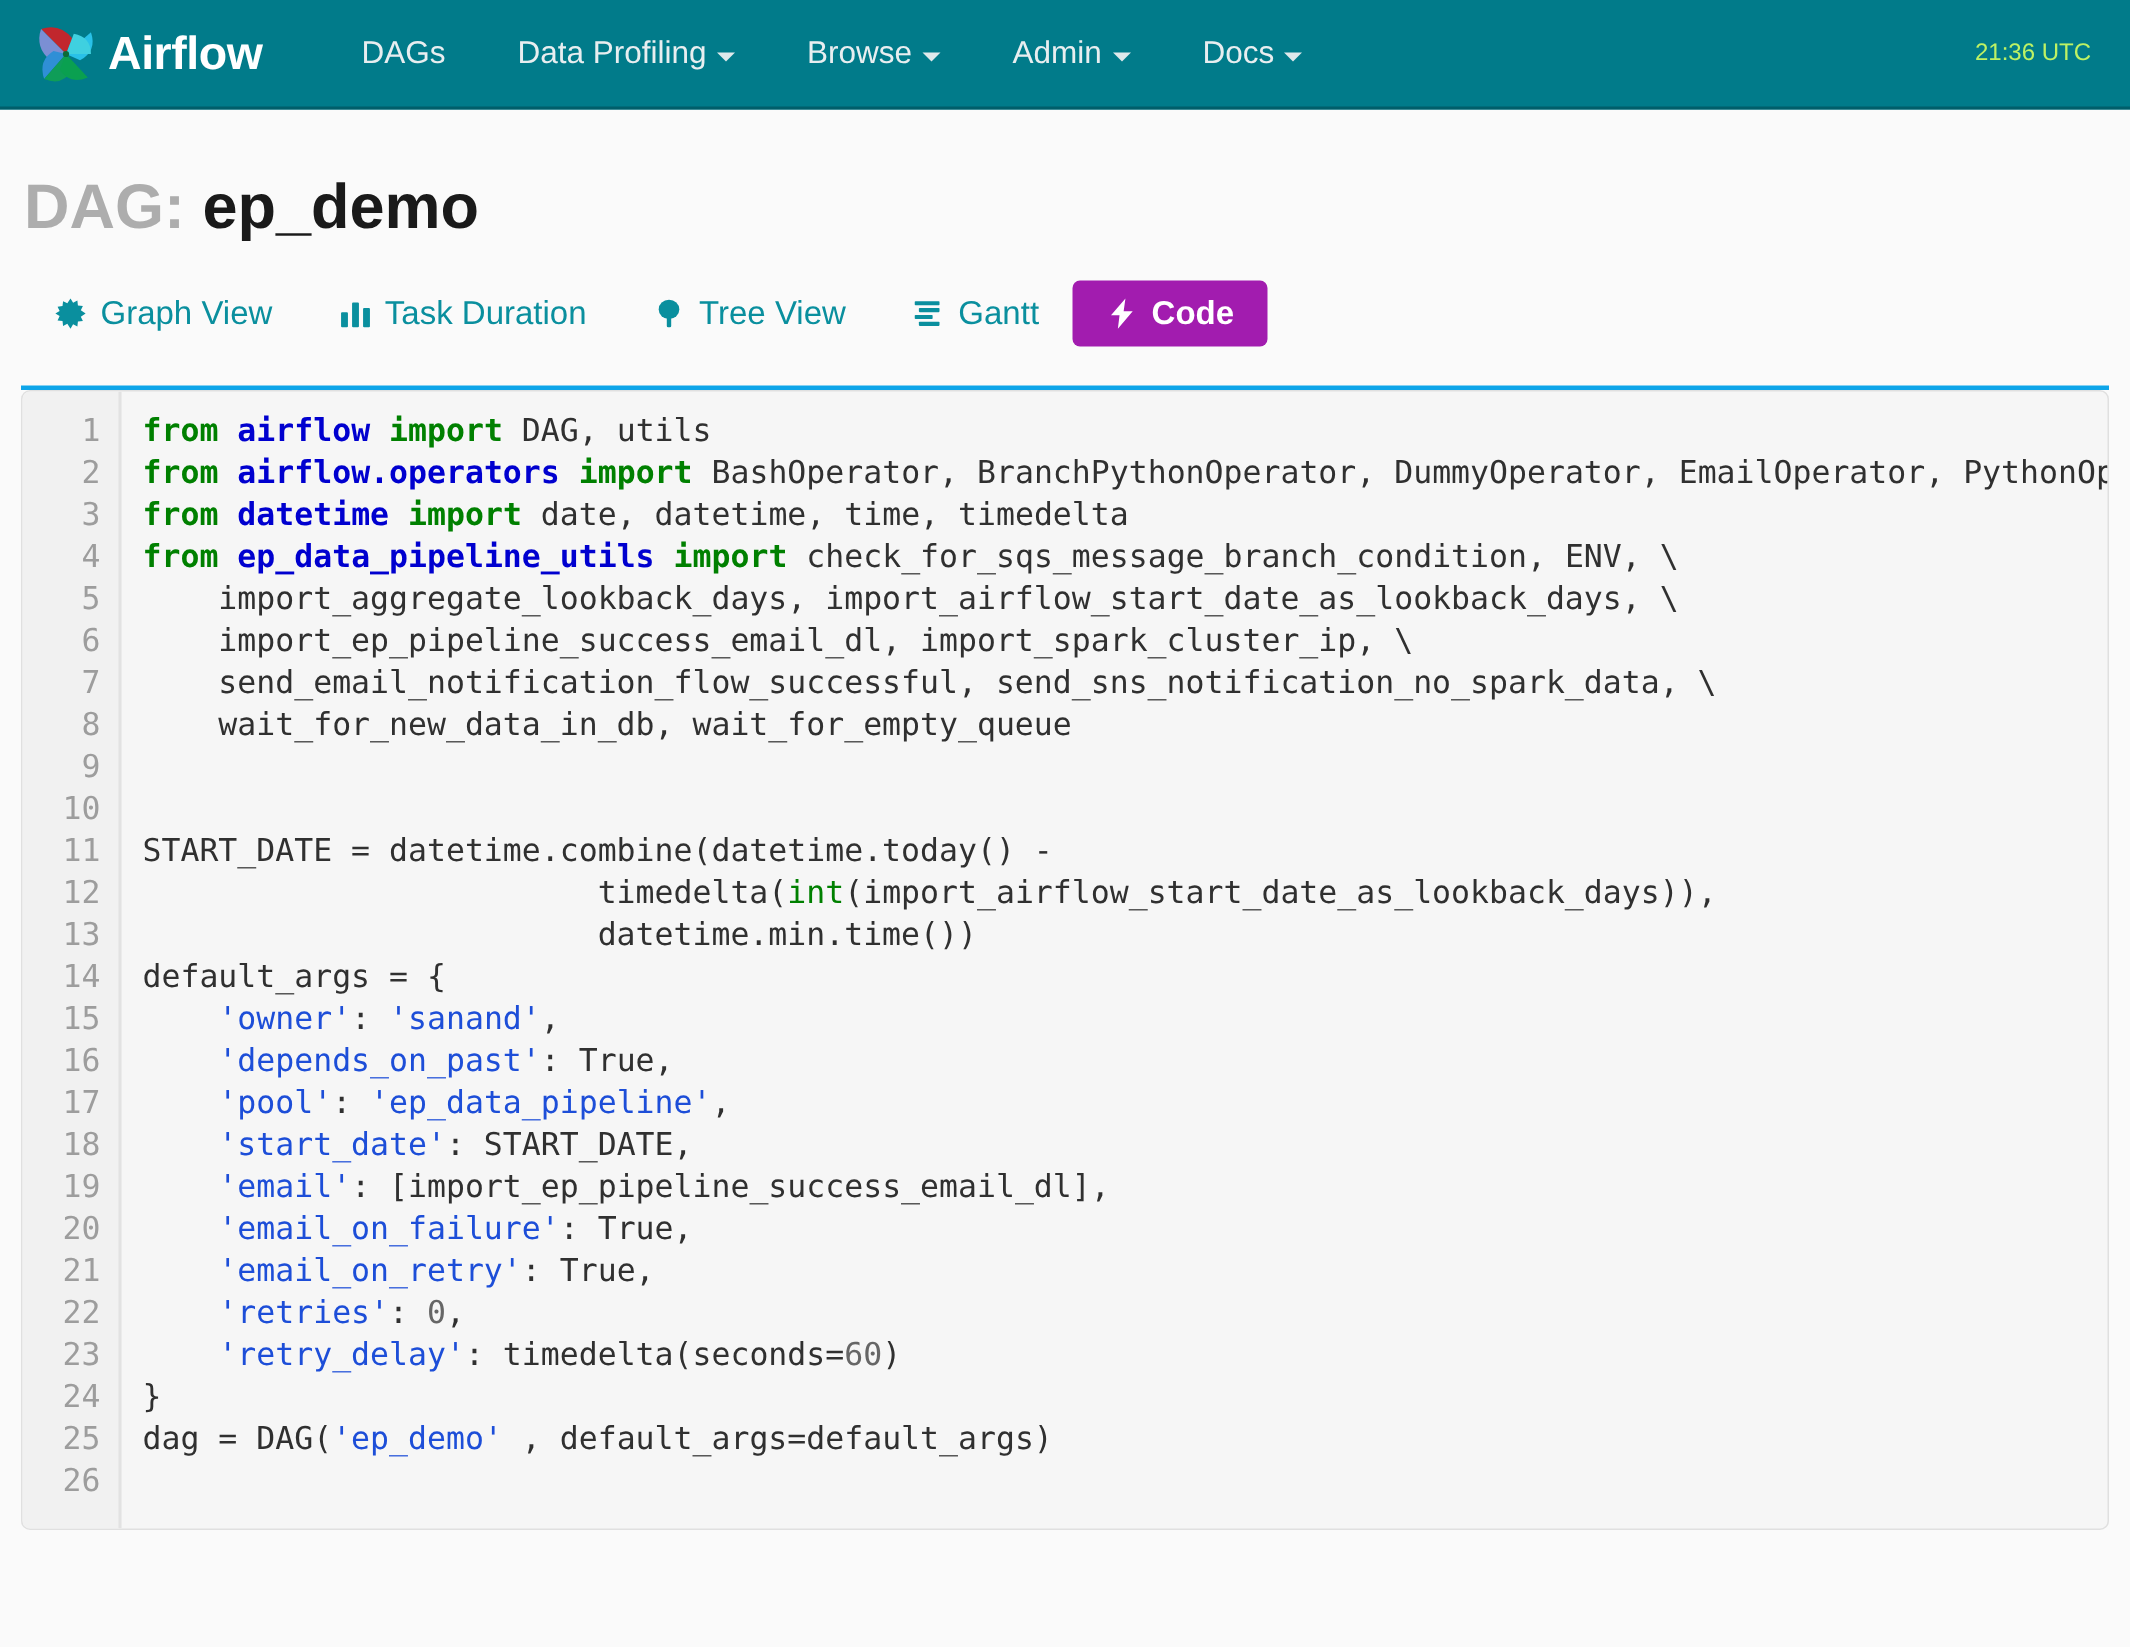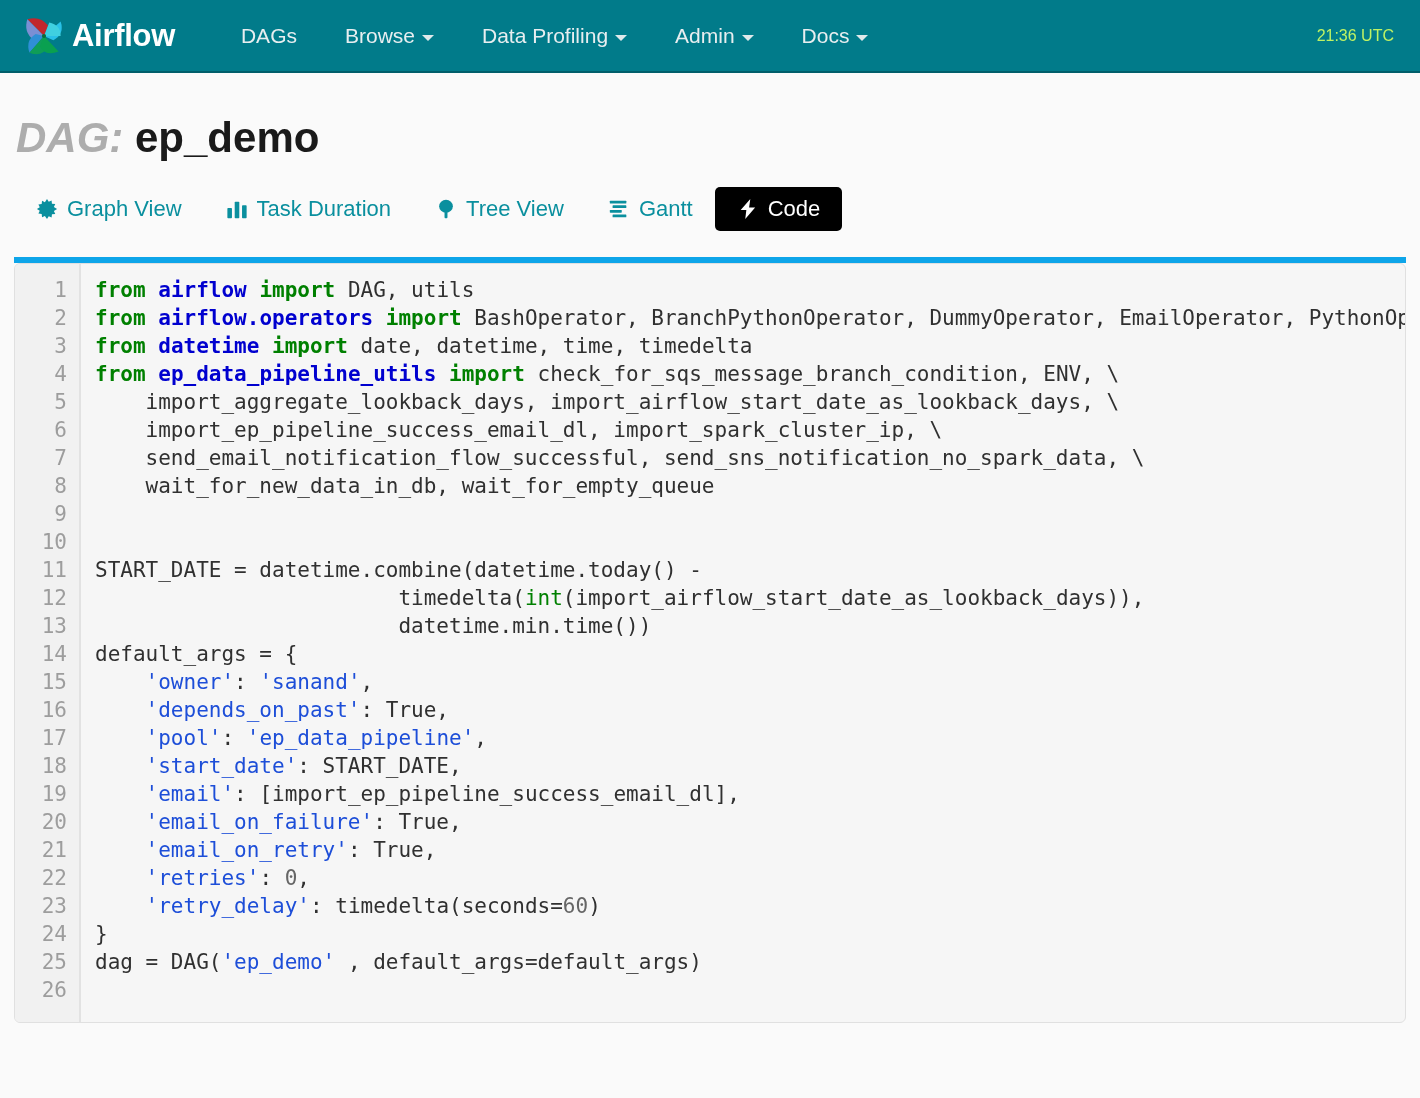--- a/index.html
+++ b/index.html
@@ -68,45 +68,45 @@
     padding: 0 14px;
   }
   .page-title {
     font-size: 42px;
     font-weight: bold;
     color: #1a1a1a;
     margin: 42px 0 0 0;
     padding-left: 2px;
     line-height: 1.1;
   }
-  .page-title .muted { color: #adadad; font-style: italic; }
+  .page-title .muted { color: #adadad; }
 
   .tabbar {
     display: flex;
     align-items: center;
     gap: 0px;
     margin-top: 26px;
     padding-bottom: 26px;
-    border-bottom: 6px solid #0ea5e9;
+    border-bottom: 3px solid #0ea5e9;
   }
   .tab {
     display: flex;
     align-items: center;
     gap: 9px;
     color: #0a8f9e;
     font-size: 22px;
     padding: 9px 22px;
     border-radius: 5px;
     cursor: pointer;
     white-space: nowrap;
   }
   .tab.active {
-    background: #000000;
+    background: #a21caf;
     color: #ffffff;
-    font-weight: normal;
+    font-weight: bold;
   }
   .tab .ico {
     display: inline-flex;
     align-items: center;
     justify-content: center;
     width: 22px; height: 22px;
   }
   .tab svg { display: block; }
 
   .file-name {
@@ -178,25 +178,25 @@
       </svg>
     </span>
     <span class="brand-text">Airflow</span>
   </a>
 
   <div class="nav-items">
     <div class="nav-item">
       <span>DAGs</span>
     </div>
     <div class="nav-item">
+      <span>Data Profiling</span>
+      <span class="caret"></span>
+    </div>
+    <div class="nav-item">
       <span>Browse</span>
-      <span class="caret"></span>
-    </div>
-    <div class="nav-item">
-      <span>Data Profiling</span>
       <span class="caret"></span>
     </div>
     <div class="nav-item">
       <span>Admin</span>
       <span class="caret"></span>
     </div>
     <div class="nav-item">
       <span>Docs</span>
       <span class="caret"></span>
     </div>

